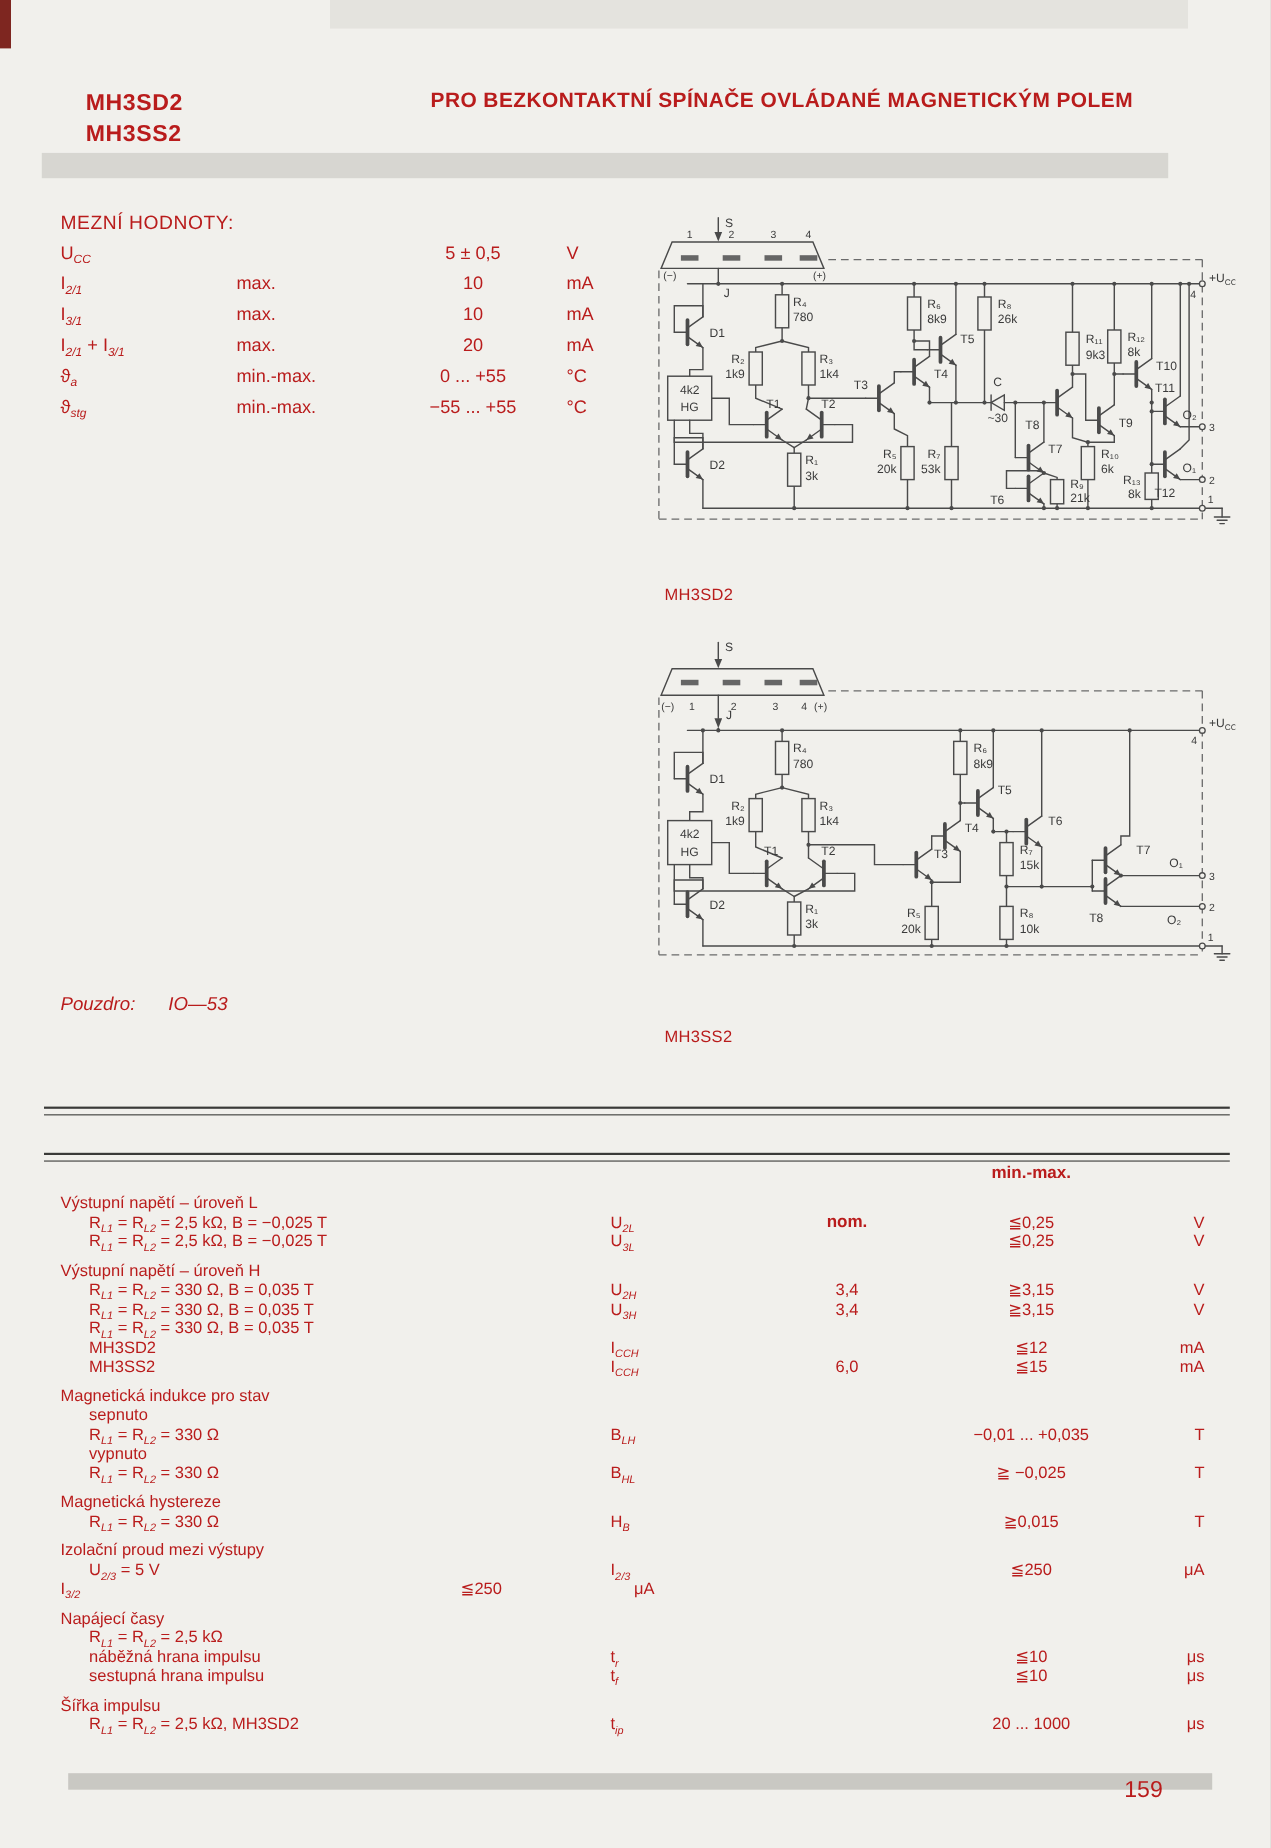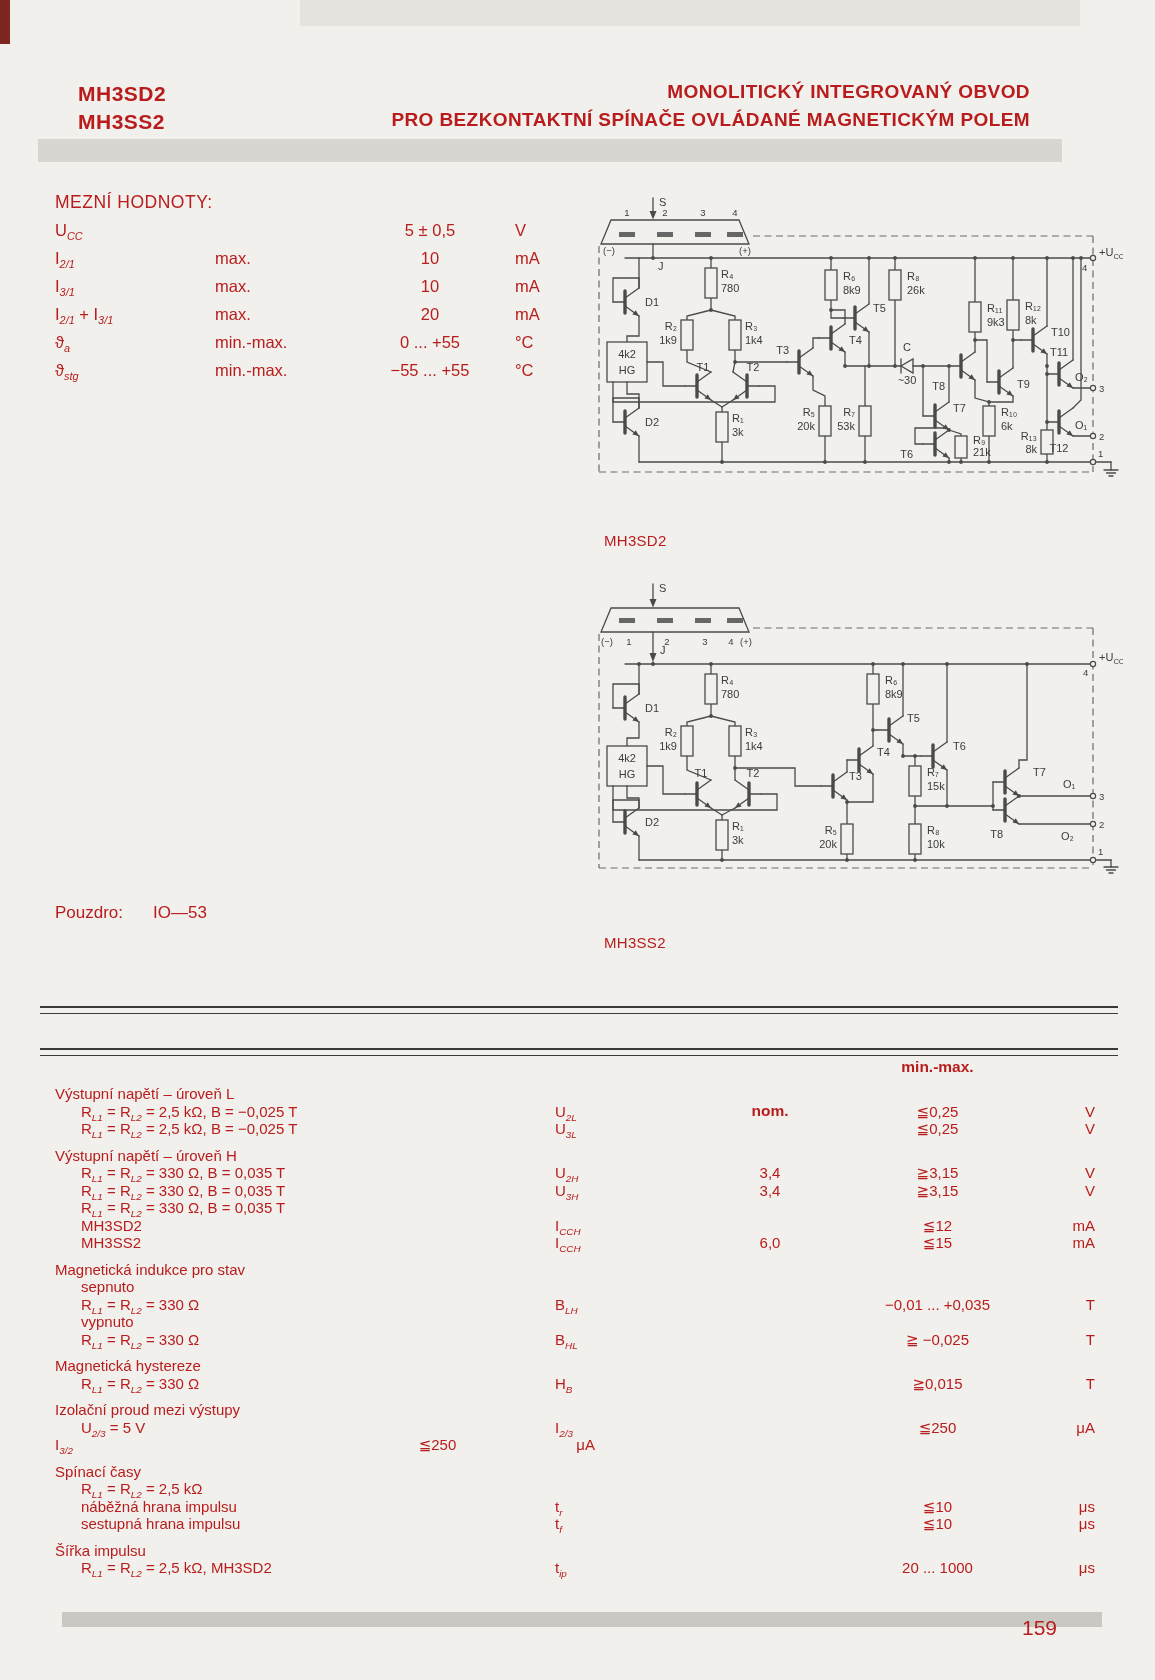--- a/index.html
+++ b/index.html
@@ -14,21 +14,21 @@
   .band-bottom{left:62px;top:1612px;width:1040px;height:15px;background:#c9c8c3;}
   
   .partnos{left:78px;top:80px;font-size:21px;font-weight:bold;line-height:28px;letter-spacing:.5px;}
   .doctitle{right:125px;top:78px;width:720px;text-align:right;font-size:19px;font-weight:bold;line-height:28px;letter-spacing:.4px;}
   
   .limits-h{left:55px;top:192px;font-size:17.5px;letter-spacing:.5px;}
   .limits{left:55px;top:216px;width:560px;font-size:16.5px;}
   .lrow{display:flex;height:28px;line-height:28px;}
   .ls{width:160px;}.lc{width:130px;}.lv{width:170px;text-align:center;}.lu{width:80px;}
   
-  .pouzdro{left:55px;top:903px;font-size:17px;}
+  .pouzdro{left:55px;top:903px;font-size:17px;font-style:italic;}
   .pouzdro .pv{margin-left:30px;}
   
   .cap1{left:604px;top:532px;font-size:15px;letter-spacing:.3px;}
   .cap2{left:604px;top:934px;font-size:15px;letter-spacing:.3px;}
   
   .rule{left:40px;width:1078px;height:5px;border-top:2.5px solid #3a3a38;border-bottom:1.5px solid #3a3a38;}
   .rule1{top:1006px;}.rule2{top:1048px;}
   .char-h{left:55px;top:1020px;font-size:16.5px;letter-spacing:.4px;}
   .char-h .cond{font-weight:400;margin-left:8px;font-size:16px;}
   .colh{top:1058px;font-size:15.5px;font-weight:bold;}
@@ -58,21 +58,20 @@
   <div class="abs corner-mark"></div>
   <div class="abs band-top"></div>
   <div class="abs band-header"></div>
   <div class="abs band-bottom"></div>
 
   <div class="abs partnos">
     <div>MH3SD2</div>
     <div>MH3SS2</div>
   </div>
   <div class="abs doctitle">
-    <div>MONOLITICKÝ INTEGROVANÝ OBVOD</div>
     <div>PRO BEZKONTAKTNÍ SPÍNAČE OVLÁDANÉ MAGNETICKÝM POLEM</div>
   </div>
 
   <div class="abs limits-h">MEZNÍ HODNOTY:</div>
   <div class="abs limits">
     <div class="lrow">
         <span class="ls">U<sub>CC</sub></span>
         <span class="lc"></span>
         <span class="lv">5 ± 0,5</span>
         <span class="lu">V</span>
@@ -602,21 +601,21 @@
         <span class="cm">≦250</span>
         <span class="cu">μA</span>
       </div>
     <div class="crow">
         <span class="cs">I<sub>3/2</sub></span>
         <span class="cn"></span>
         <span class="cm">≦250</span>
         <span class="cu">μA</span>
       </div>
     <div class="crow title">
-        <span class="cc">Spínací časy</span>
+        <span class="cc">Napájecí časy</span>
       </div>
     <div class="crow">
         <span class="cc ind">R<sub>L1</sub> = R<sub>L2</sub> = 2,5 kΩ</span>
       </div>
     <div class="crow">
         <span class="cc ind">náběžná hrana impulsu</span>
         <span class="cs">t<sub>r</sub></span>
         <span class="cn"></span>
         <span class="cm">≦10</span>
         <span class="cu">μs</span>

